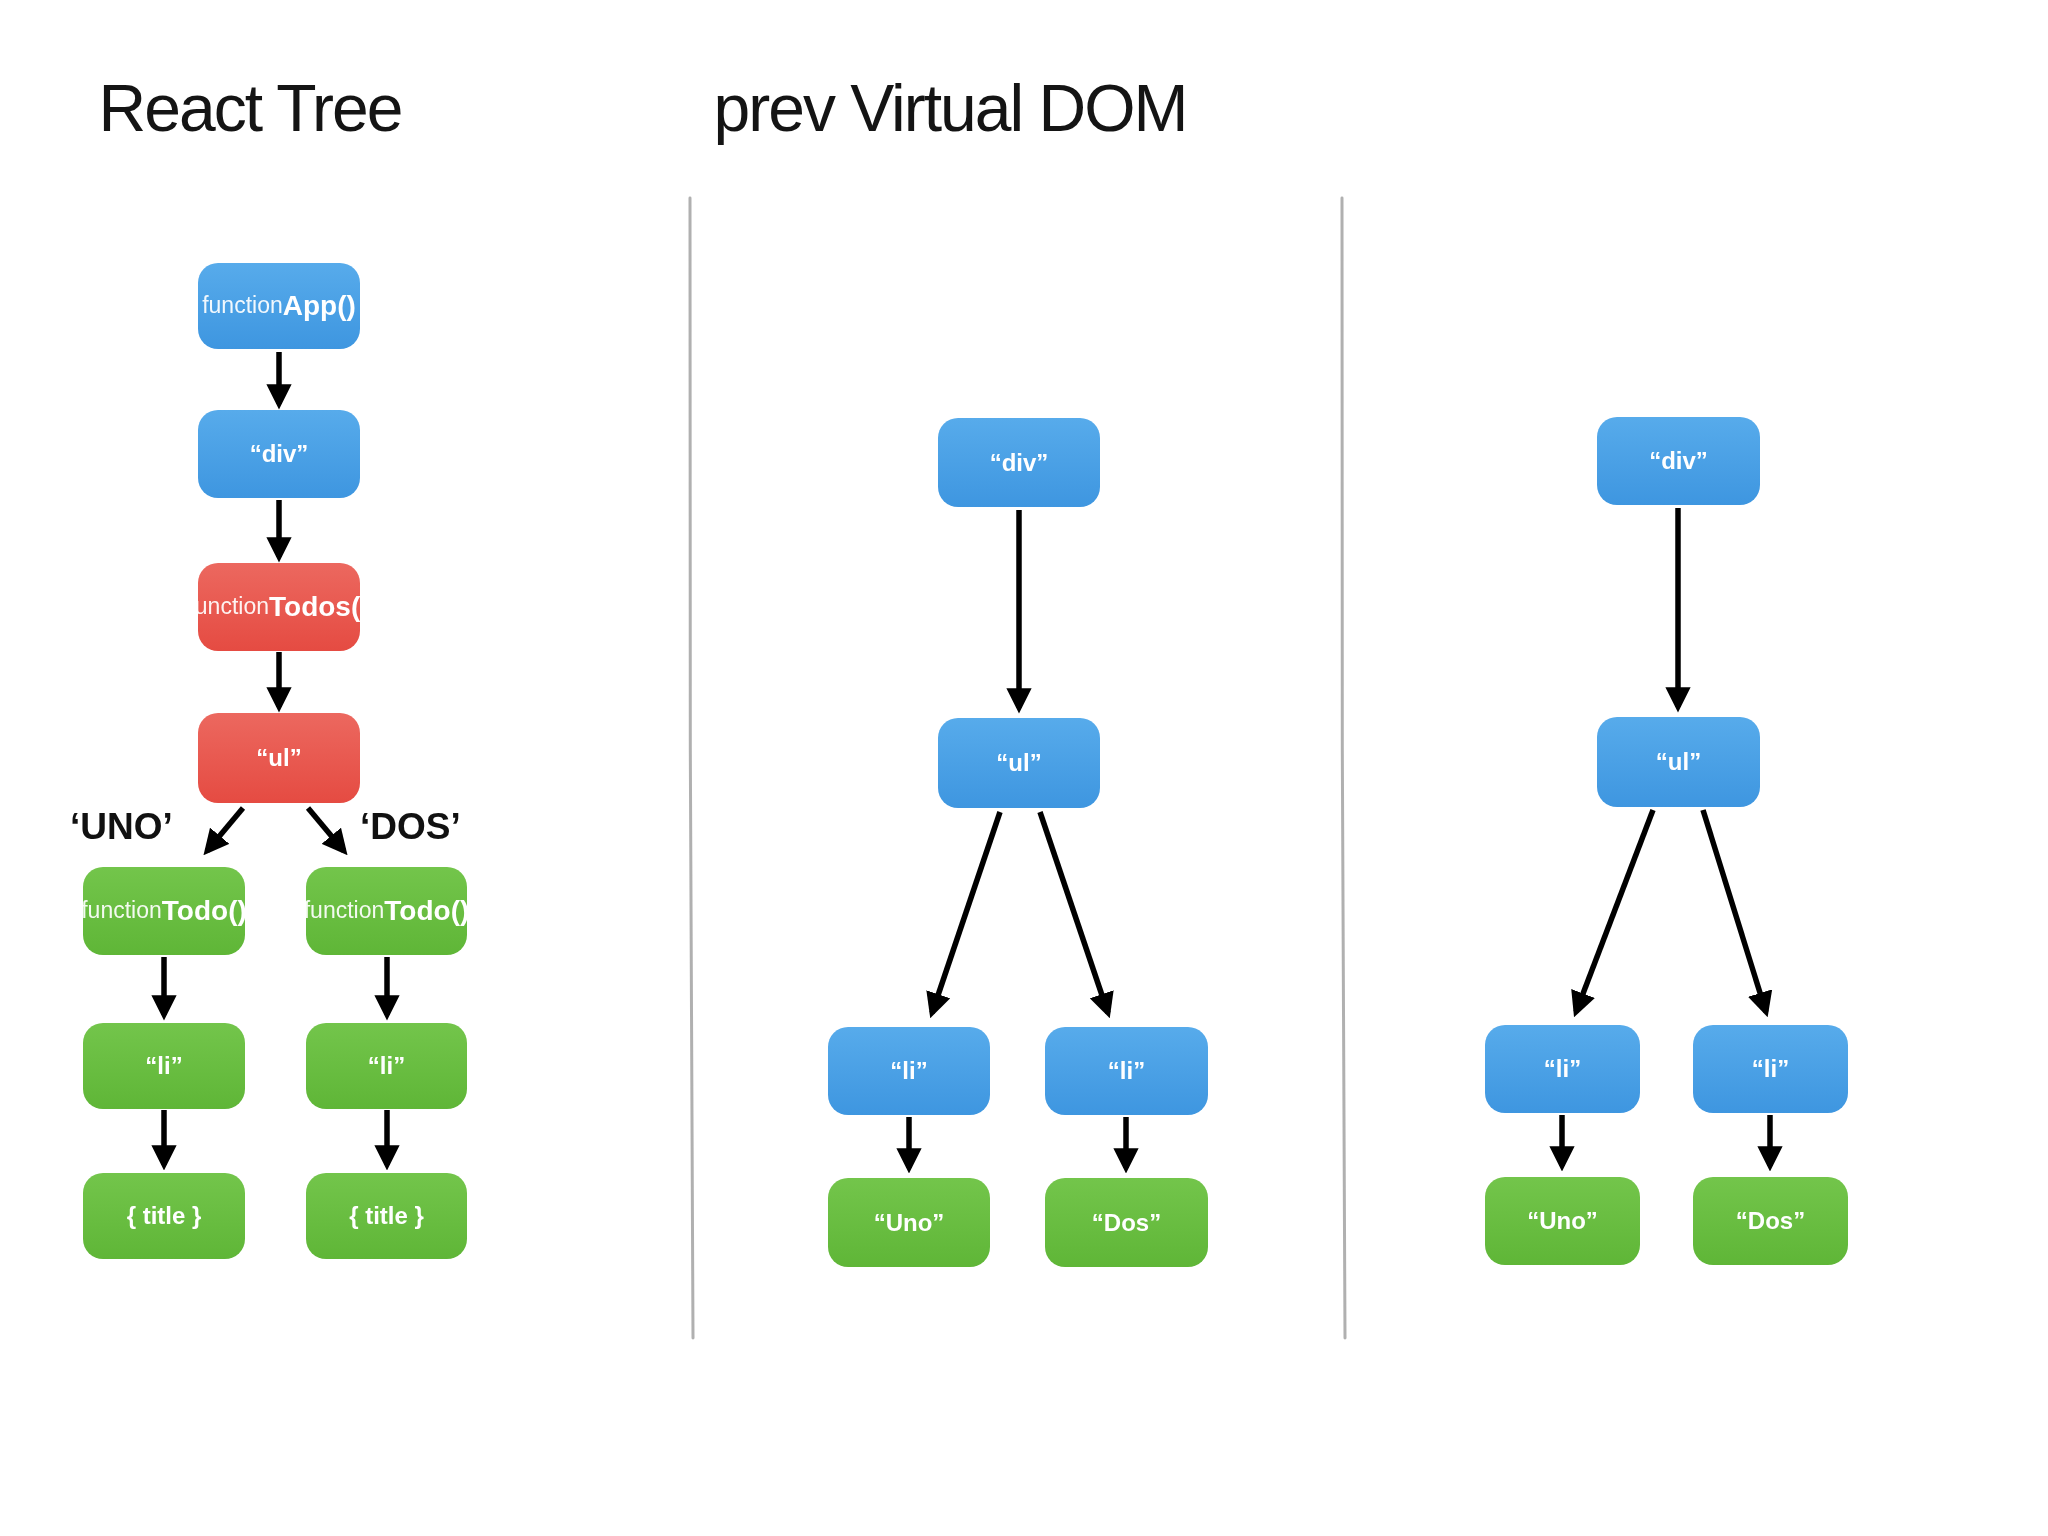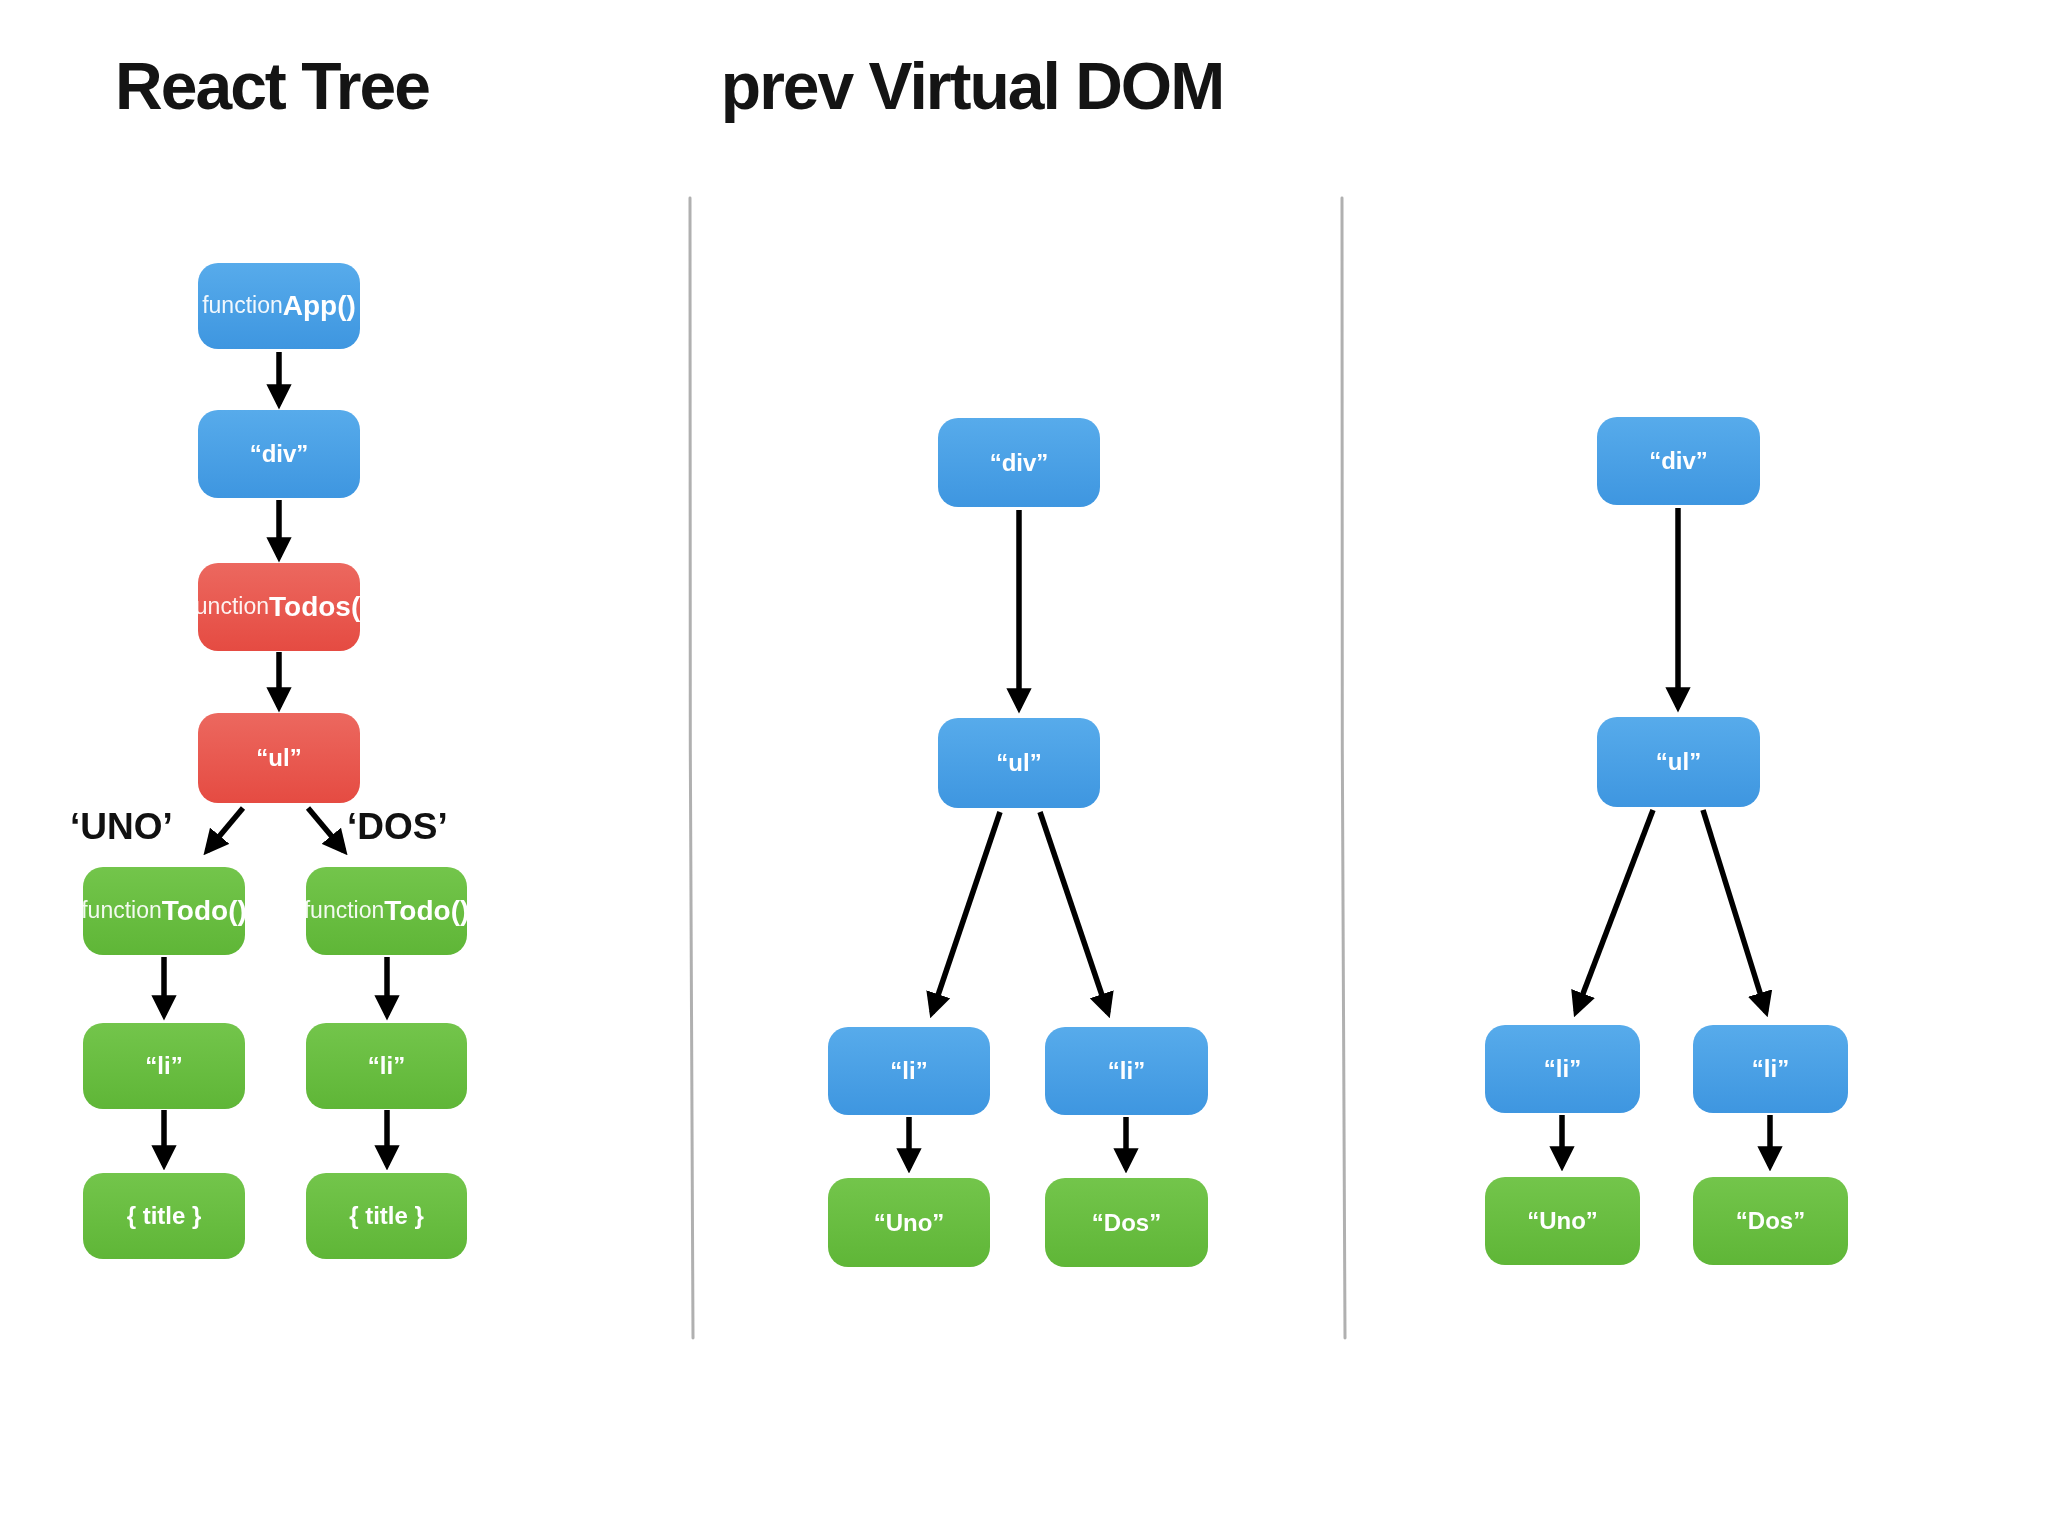--- a/index.html
+++ b/index.html
@@ -1,22 +1,22 @@
 <!DOCTYPE html>
 <html><head>
 <meta charset="utf-8">
 <style>
   html,body{margin:0;padding:0;background:#ffffff;}
   .canvas{
     position:relative;width:2048px;height:1536px;background:#ffffff;overflow:hidden;
     font-family:"Liberation Sans", sans-serif;
   }
   .col-title{
-    position:absolute;top:48px;font-size:66px;font-weight:700;letter-spacing:-2px;
-    color:#141414;text-align:center;white-space:nowrap;padding-left:22px;
+    position:absolute;top:70px;font-size:66px;font-weight:400;letter-spacing:-2px;
+    color:#141414;text-align:center;white-space:nowrap;
   }
   .arrows{position:absolute;left:0;top:0;}
   .node{
     position:absolute;border-radius:20px;display:flex;flex-direction:row;
     align-items:center;justify-content:center;color:#fff;text-align:center;
   }
   .node .kw{font-size:23px;font-weight:400;color:rgba(255,255,255,0.92);line-height:1.3;}
   .node .nm{font-size:28px;font-weight:700;line-height:1.3;}
   .node.single .nm{font-size:24px;}
   .blue{background:linear-gradient(180deg,#57ABEB,#3E96E0);}
@@ -79,21 +79,21 @@
   <div class="node red" style="left:198px;top:563px;width:162px;height:88px;">
     <span class="kw">function</span>
     <span class="nm">Todos()</span>
   </div>
 
   <div class="node red single" style="left:198px;top:713px;width:162px;height:90px;">
     <span class="nm">“ul”</span>
   </div>
 
   <div class="edge-label" style="left:70px;top:806px;width:140px;">‘UNO’</div>
-  <div class="edge-label" style="left:347px;top:806px;width:140px;">‘DOS’</div>
+  <div class="edge-label" style="left:360px;top:806px;width:140px;">‘DOS’</div>
 
   <div class="node green" style="left:83px;top:867px;width:162px;height:88px;">
     <span class="kw">function</span>
     <span class="nm">Todo()</span>
   </div>
 
   <div class="node green" style="left:306px;top:867px;width:161px;height:88px;">
     <span class="kw">function</span>
     <span class="nm">Todo()</span>
   </div>

